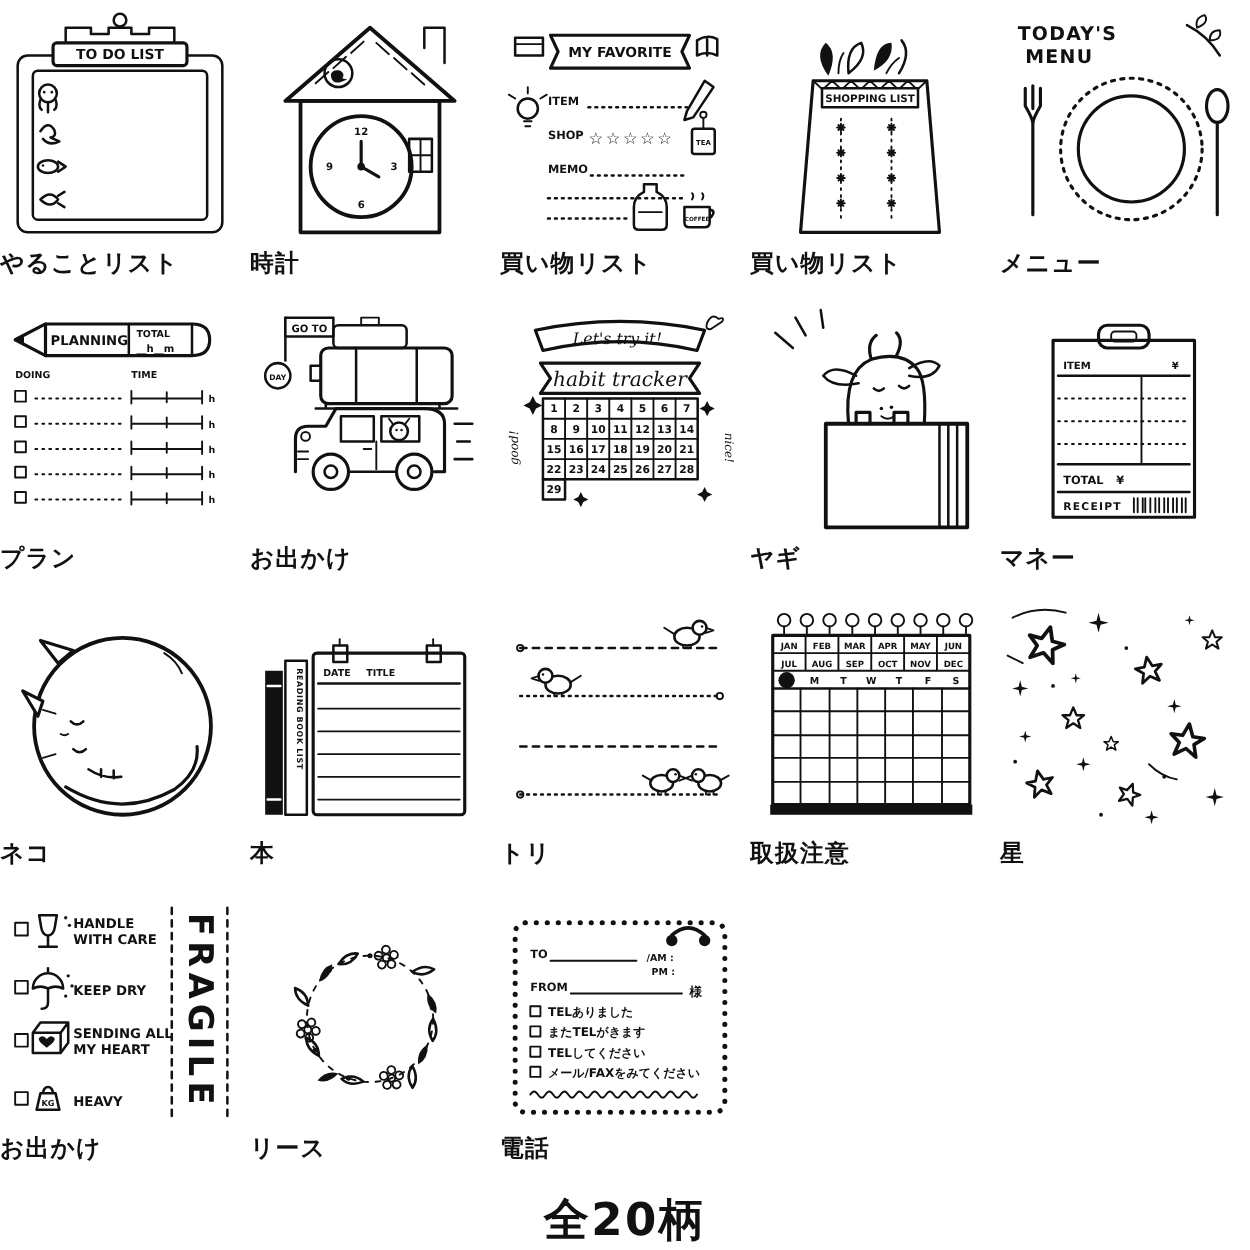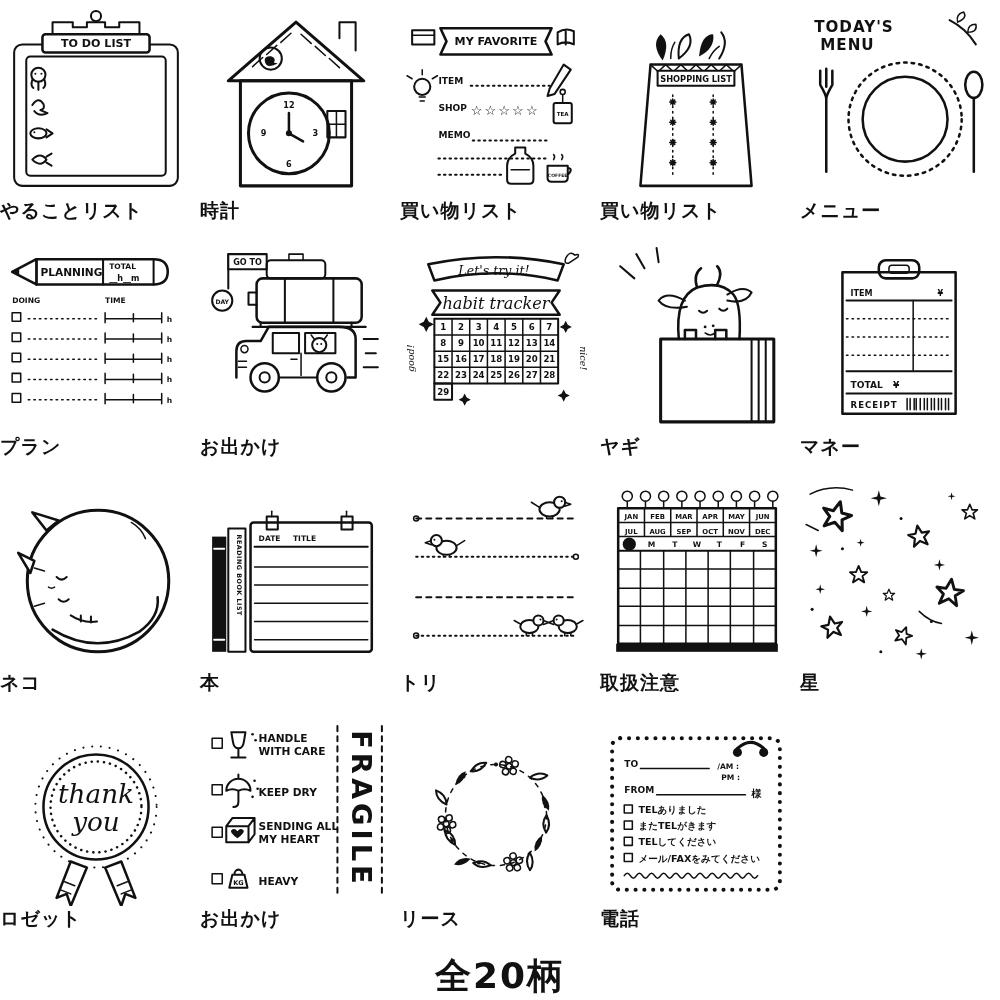--- a/index.html
+++ b/index.html
@@ -503,38 +503,20 @@
         <circle class="f" cx="100" cy="40" r="1.5"></circle>
           <circle class="f" cx="42" cy="70" r="1.5"></circle>
           <circle class="f" cx="130" cy="142" r="1.5"></circle>
           <circle class="f" cx="80" cy="172" r="1.5"></circle>
           <circle class="f" cx="12" cy="130" r="1.5"></circle>
       </g>
     </svg>
     <div class="label">星</div>
   </div>
 
-  <div class="cell">
-    <svg class="art" viewBox="0 0 190 190">
-      <g>
-        <circle class="s bead" cx="95" cy="92" r="60" stroke-width="6"></circle>
-        <circle class="s w25" cx="95" cy="92" r="52"></circle>
-        <circle class="s w25" cx="95" cy="92" r="45" stroke-dasharray="0.1 6" stroke-linecap="round"></circle>
-      </g>
-      <text x="95" y="88" font-size="26" text-anchor="middle" class="script">thank</text>
-      <text x="95" y="116" font-size="26" text-anchor="middle" class="script">you</text>
-      <g>
-        <path class="sf w25" d="M70,146 L56,182 L66,178 L70,190 L86,152 Z"></path>
-        <path class="s w15" d="M64,166 l10,4 M60,174 l10,4"></path>
-        <path class="sf w25" d="M120,146 L134,182 L124,178 L120,190 L104,152 Z"></path>
-        <path class="s w15" d="M126,166 l-10,4 M130,174 l-10,4"></path>
-      </g>
-    </svg>
-    <div class="label">ロゼット</div>
-  </div>
 
   <div class="cell">
     <svg class="art" viewBox="0 0 190 190">
       <rect class="s w15" x="12" y="24" width="10" height="10"></rect>
       <g>
         <path class="s" d="M31,18 h14 l-1.5,9 q-1,7 -5.5,7 t-5.5,-7 z M38,34 v9 M31,43 h14"></path>
         <circle class="f" cx="52" cy="20" r="1.3"></circle>
           <circle class="f" cx="55" cy="26" r="1.3"></circle>
       </g>
       <text x="58" y="28" font-size="10.5">HANDLE</text>

